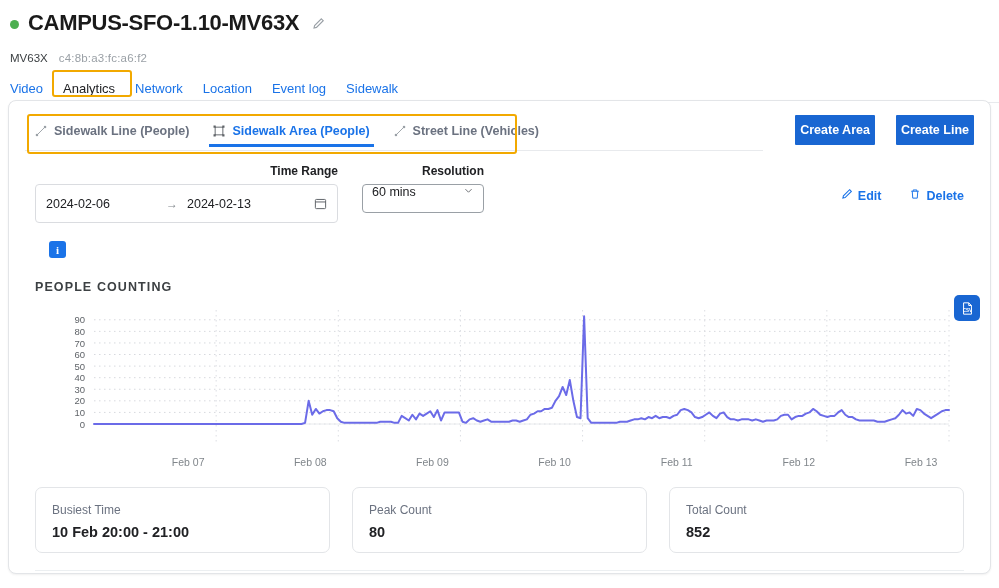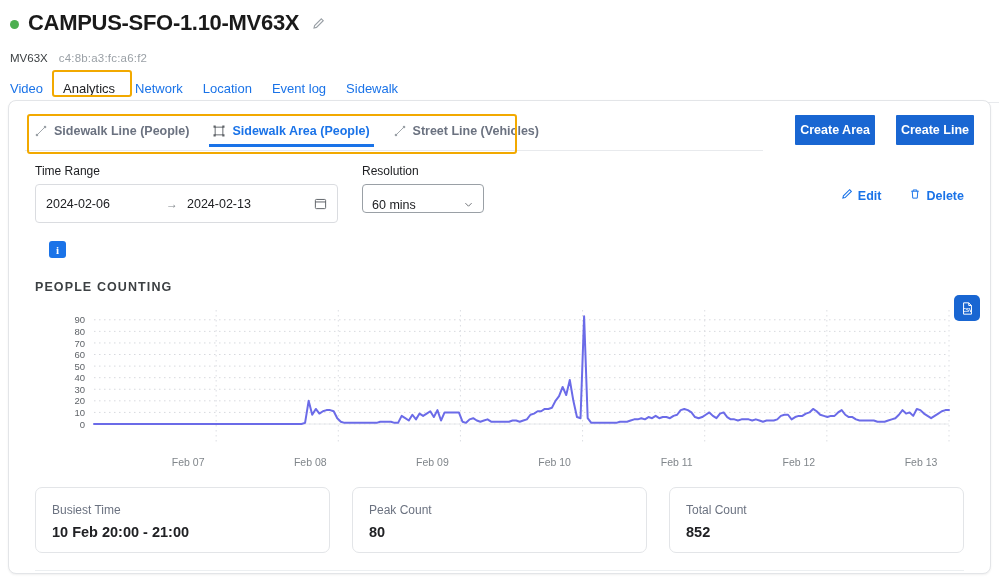--- a/index.html
+++ b/index.html
@@ -185,23 +185,24 @@
 
   
   .filters-row {
     display: flex;
     align-items: flex-start;
     padding: 13px 18px 0 26px;
   }
   .field-group { display: flex; flex-direction: column; }
   .field-label {
     font-size: 12px;
-    font-weight: normal;
+    font-weight: bold;
     color: #202124;
     margin-bottom: 6px;
+    text-align: right;
   }
   .daterange-box {
     display: flex;
     align-items: center;
     width: 303px;
     height: 39px;
     border: 1px solid #dadce0;
     border-radius: 4px;
     padding: 0 10px;
     box-sizing: border-box;
@@ -210,21 +211,21 @@
     color: #202124;
   }
   .daterange-box .d1 { width: 120px; }
   .daterange-box .arrow { color: #80868b; font-size: 12px; margin-right: 9px; }
   .daterange-box .d2 { flex: 1; }
   .cal-icon { color: #5f6368; display:flex; align-items:center; }
 
   .resolution-group { margin-left: 24px; }
   .select-box {
     display: flex;
-    align-items: flex-end;
+    align-items: flex-start;
     justify-content: space-between;
     width: 122px;
     height: 29px;
     border: 1px solid #9aa0a6;
     border-radius: 4px;
     padding: 0 9px;
     box-sizing: border-box;
     background: #fff;
     font-size: 12.5px;
     color: #202124;

